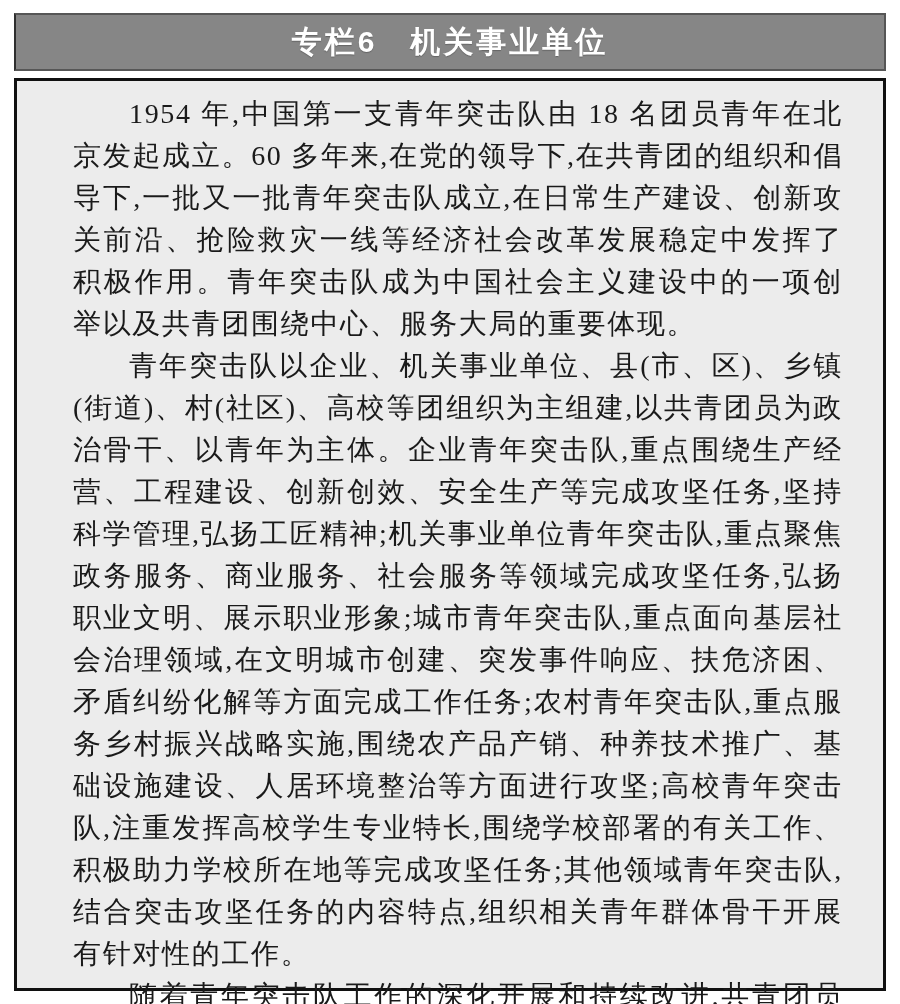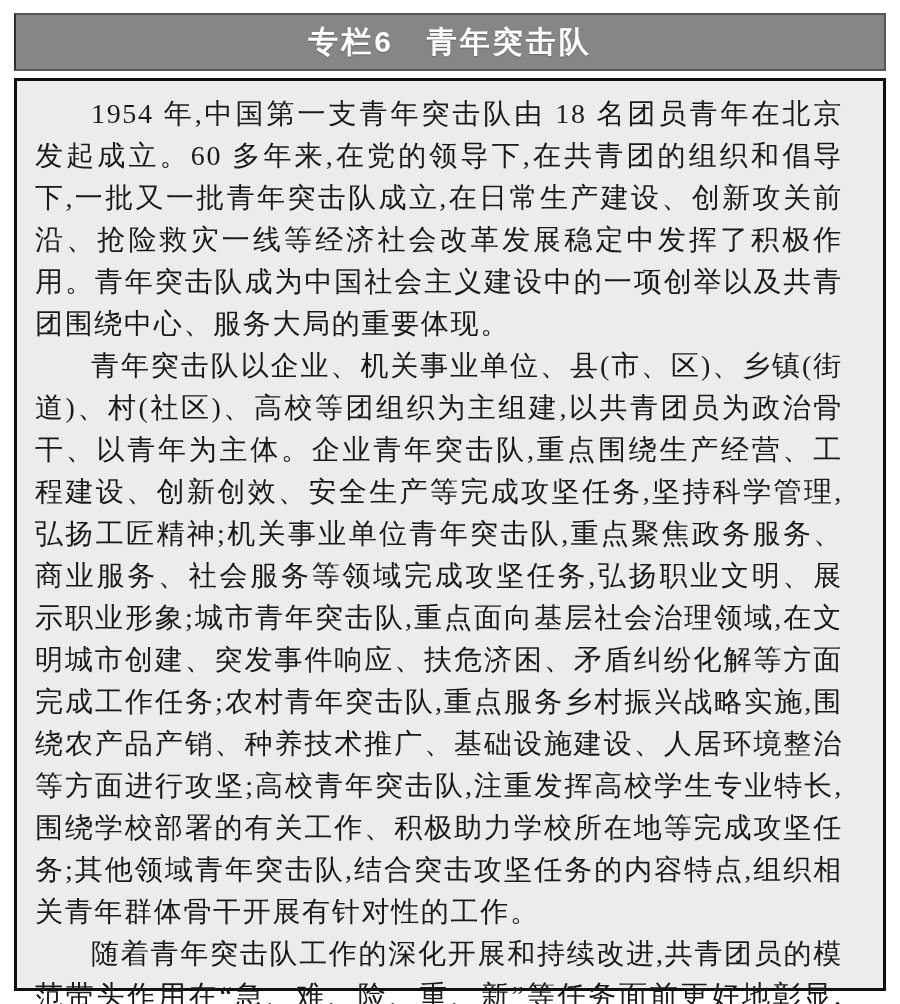--- a/index.html
+++ b/index.html
@@ -40,37 +40,37 @@
   }
   .panel-body {
     position: absolute;
     left: 14px;
     top: 78px;
     width: 872px;
     height: 913px;
     box-sizing: border-box;
     background: var(--body-bg, #ececec);
     border: 3px solid var(--border-color, #101010);
-    padding: 12px 40px 10px 18px;
+    padding: 12px 40px 10px 56px;
   }
   .panel-body .para {
     margin: 0;
     color: var(--body-text, #1a1a1a);
     font-size: 28px;
     line-height: 42px;
     letter-spacing: 0.06em;
     text-align: justify;
     text-indent: 2em;
   }
 </style>
 </head>
 <body>
 
 <div class="page" style="--page-bg: #ffffff; --header-bg: #868686; --header-border: #565656; --header-text: #ffffff; --body-bg: #ececec; --body-text: #1a1a1a; --border-color: #101010;">
   <div class="panel-header">
-    <span class="panel-title">专栏6　青年突击队</span>
+    <span class="panel-title">专栏6　机关事业单位</span>
   </div>
   <div class="panel-body">
       <p class="para">1954 年,中国第一支青年突击队由 18 名团员青年在北京发起成立。60 多年来,在党的领导下,在共青团的组织和倡导下,一批又一批青年突击队成立,在日常生产建设、创新攻关前沿、抢险救灾一线等经济社会改革发展稳定中发挥了积极作用。青年突击队成为中国社会主义建设中的一项创举以及共青团围绕中心、服务大局的重要体现。</p>
       <p class="para">青年突击队以企业、机关事业单位、县(市、区)、乡镇(街道)、村(社区)、高校等团组织为主组建,以共青团员为政治骨干、以青年为主体。企业青年突击队,重点围绕生产经营、工程建设、创新创效、安全生产等完成攻坚任务,坚持科学管理,弘扬工匠精神;机关事业单位青年突击队,重点聚焦政务服务、商业服务、社会服务等领域完成攻坚任务,弘扬职业文明、展示职业形象;城市青年突击队,重点面向基层社会治理领域,在文明城市创建、突发事件响应、扶危济困、矛盾纠纷化解等方面完成工作任务;农村青年突击队,重点服务乡村振兴战略实施,围绕农产品产销、种养技术推广、基础设施建设、人居环境整治等方面进行攻坚;高校青年突击队,注重发挥高校学生专业特长,围绕学校部署的有关工作、积极助力学校所在地等完成攻坚任务;其他领域青年突击队,结合突击攻坚任务的内容特点,组织相关青年群体骨干开展有针对性的工作。</p>
       <p class="para">随着青年突击队工作的深化开展和持续改进,共青团员的模范带头作用在“急、难、险、重、新”等任务面前更好地彰显,广大青年在经济社会发展中为国家和人民奋斗拼搏的自觉性、坚定性进一步提升。</p>
     </div>
 </div>
 
 </body></html>

